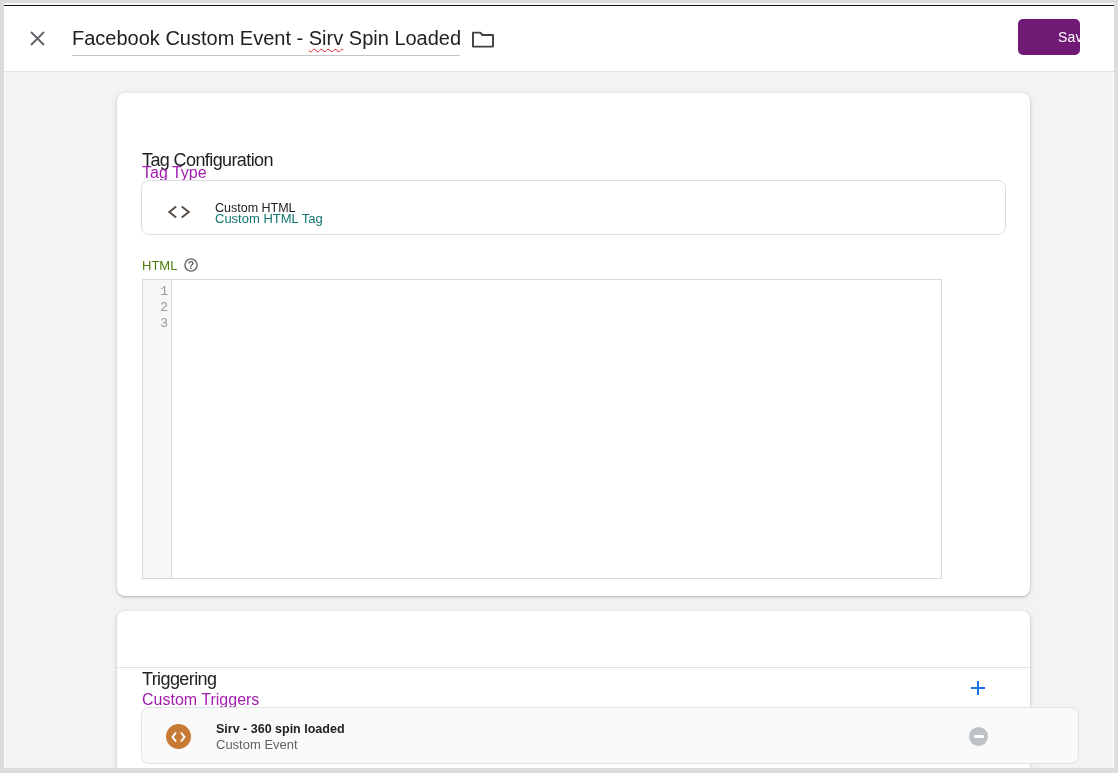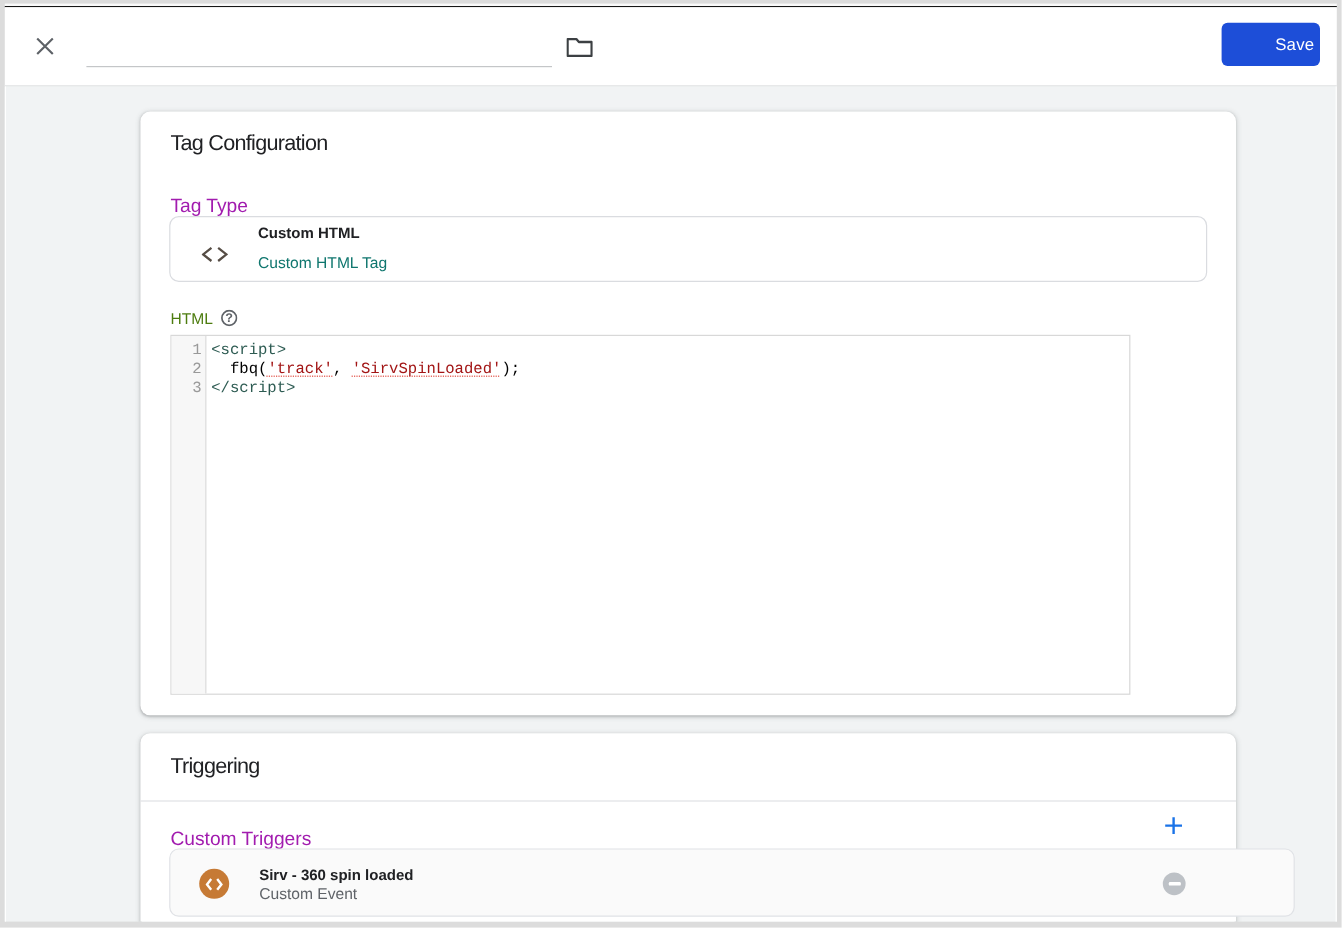--- a/index.html
+++ b/index.html
@@ -7,34 +7,34 @@
 body { font-family:"Liberation Sans",sans-serif; background:#dcdcdc; position:relative; overflow:hidden; }
 .abs { position:absolute; }
 
 #topline { left:4px; top:4.5px; width:1110px; height:1.7px; background:#161616; }
 #topbar { left:4px; top:6px; width:1110px; height:66px; background:#fff; border-bottom:1px solid #e2e3e4; }
 #body { left:4px; top:72px; width:1110px; height:696px; background:#f1f3f4; overflow:hidden; border-left:1px solid #fff; border-right:1px solid #fff; }
 
 #title { left:68px; top:21px; font-size:20px; line-height:22px; color:#202124; letter-spacing:0px; white-space:nowrap; }
 .sq { text-decoration:underline; text-decoration-style:wavy; text-decoration-color:#e02020; text-decoration-thickness:1px; text-underline-offset:3px; text-decoration-skip-ink:none; }
 #titleline { left:68px; top:49px; width:388px; height:1px; background:#c4c6c8; }
-#savebtn { left:1014px; top:13px; width:82px; height:36px; background:#1d4ed8; border-radius:5px; color:#fff; font-size:14px; font-weight:500; text-align:center; line-height:36px; letter-spacing:0.2px;padding-left:40px; }
+#savebtn { left:1014px; top:13px; width:62px; height:36px; background:#701a75; border-radius:5px; color:#fff; font-size:14px; font-weight:500; text-align:center; line-height:36px; letter-spacing:0.2px;padding-left:40px; }
 
 .card { background:#fff; border-radius:8px; box-shadow:0 1px 2px rgba(60,64,67,.25), 0 1px 4px 1px rgba(60,64,67,.1); }
 #card1 { left:112px; top:21px; width:913px; height:503px; }
 #card2 { left:112px; top:539px; width:913px; height:240px; }
 
-.h1 { font-size:18px; color:#202124; letter-spacing:-0.6px; }
+.h1 { font-size:18px; color:#202124; letter-spacing:-0.6px;margin-top:41px; }
 .small { font-size:16px; color:#a21caf;margin-top:11px; }
 
 #tagconf { left:142px; top:108.5px; }
 #tagtype { left:142px; top:153px; }
 
 #typerow { left:141px; top:180px; width:865px; height:55px; border:1px solid #dadce0; border-radius:8px; background:#fff; }
-#typerow .tt1 { position:absolute; left:73px; top:6px; font-size:12.5px; font-weight:bold; color:#202124; }
+#typerow .tt1 { position:absolute; left:73px; top:20px; font-size:12.5px; font-weight:normal; color:#202124; }
 #typerow .tt2 { position:absolute; left:73px; top:30px; font-size:13px; color:#0f766e; }
 
 #htmllabel { left:142px; top:258px; font-size:13px; color:#4d7c0f; }
 
 #editor { left:142px; top:279px; width:800px; height:300px; border:1px solid #d8d8d8; background:#fff; font-family:"Liberation Mono",monospace; font-size:13px; line-height:16px; }
 #gutter { position:absolute; left:0; top:0; bottom:0; width:29px; background:#f7f7f7; border-right:1px solid #ddd; }
 #gutternums { position:absolute; left:0; top:4px; width:25px; text-align:right; color:#999; font-family:"Liberation Mono",monospace; font-size:13px; line-height:16px; }
 #code { position:absolute; left:33px; top:4px; white-space:pre; color:#000; }
 .tag { color:#2d5b52; }
 .str { color:#a21515; text-decoration:underline; text-decoration-style:dotted; text-decoration-color:#e04a3f; text-decoration-thickness:1.3px; text-underline-offset:2px; text-decoration-skip-ink:none; }
@@ -51,20 +51,21 @@
 #minusbtn div { position:absolute; left:4.5px; top:8px; width:10px; height:3px; background:#fff; border-radius:1px; }
 </style>
 </head>
 <body>
 <div class="abs" style="left:4px;top:3px;width:1110px;height:1.5px;background:#fafafa;"></div>
 <div class="abs" id="topline"></div>
 <div class="abs" id="topbar">
   <svg class="abs" style="left:26px;top:24.5px" width="15" height="15" viewBox="0 0 15 15">
       <path d="M1 1 L14 14 M14 1 L1 14" stroke="#5f6368" stroke-width="1.8" fill="none"></path>
     </svg>
+  <div class="abs" id="title">Facebook Custom Event - <span class="sq">Sirv</span> Spin Loaded</div>
   <div class="abs" id="titleline"></div>
   <svg class="abs" style="left:468px;top:24px" width="22" height="18" viewBox="0 0 22 18">
       <path d="M1 2.6 L8.3 2.6 L10.4 5 L21 5 L21 16.6 L1 16.6 Z" stroke="#3c4043" stroke-width="1.9" fill="none" stroke-linejoin="round"></path>
     </svg>
   <div class="abs" id="savebtn">Save</div>
 </div>
 <div class="abs" id="body">
   <div class="abs card" id="card1"></div>
   <div class="abs card" id="card2"></div>
 </div>
@@ -78,23 +79,20 @@
   <div class="tt2">Custom HTML Tag</div>
 </div>
 <div class="abs" id="htmllabel">HTML</div>
 <svg class="abs" style="left:184px;top:258px" width="14" height="14" viewBox="0 0 14 14">
     <circle cx="7" cy="7" r="6.1" stroke="#5f6368" stroke-width="1.4" fill="none"></circle>
     <text x="7" y="10.6" font-size="10.5" font-weight="bold" font-family="Liberation Sans" fill="#5f6368" text-anchor="middle">?</text>
   </svg>
 <div class="abs" id="editor">
   <div id="gutter"></div>
   <div id="gutternums">1<br>2<br>3</div>
-  <div id="code"><span class="tag">&lt;script&gt;</span>
-  fbq(<span class="str">'track'</span>, <span class="str">'SirvSpinLoaded'</span>);
-<span class="tag">&lt;/script&gt;</span></div>
 </div>
 <div class="abs h1" id="trighead">Triggering</div>
 <div class="abs" id="trigdiv"></div>
 <div class="abs small" id="firing">Custom Triggers</div>
 <svg class="abs" style="left:970px;top:680px" width="16" height="16" viewBox="0 0 16 16">
     <path d="M8 1 L8 15 M1 8 L15 8" stroke="#1a73e8" stroke-width="2" fill="none"></path>
   </svg>
 <div class="abs" id="trigrow">
   <div id="orangecircle">
     <svg style="position:absolute;left:5px;top:6.5px" width="15" height="12" viewBox="0 0 15 12">

